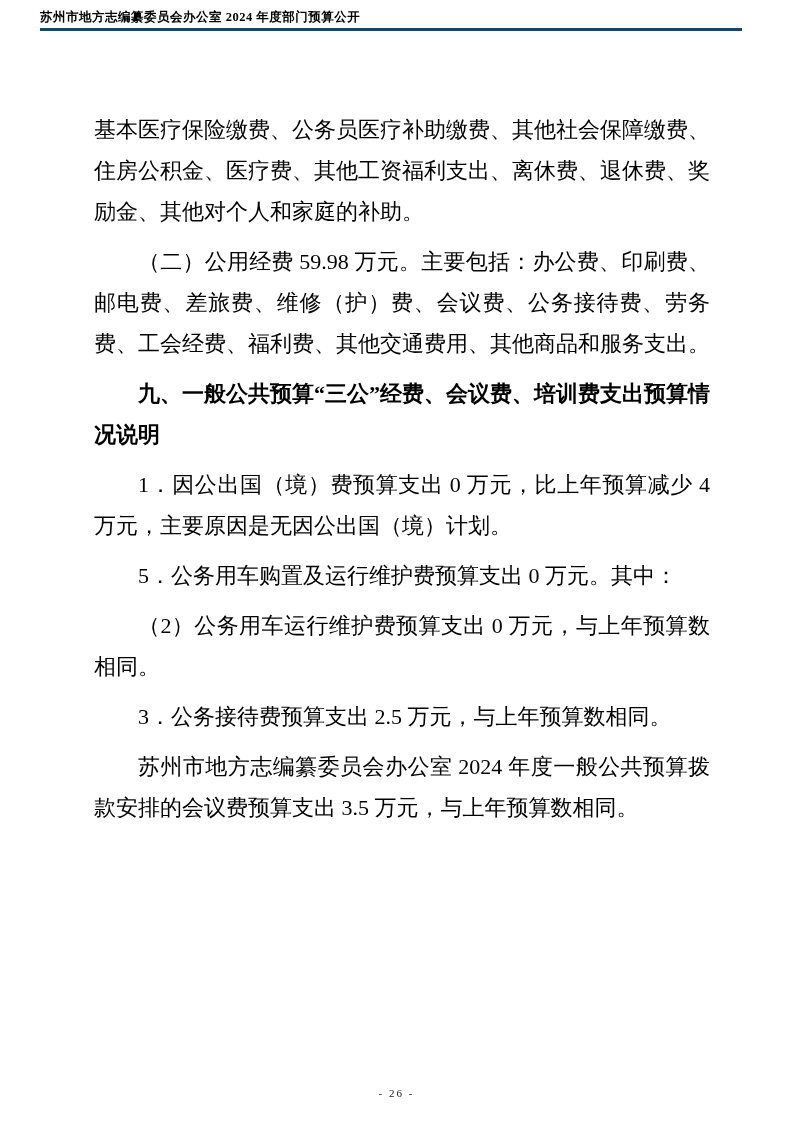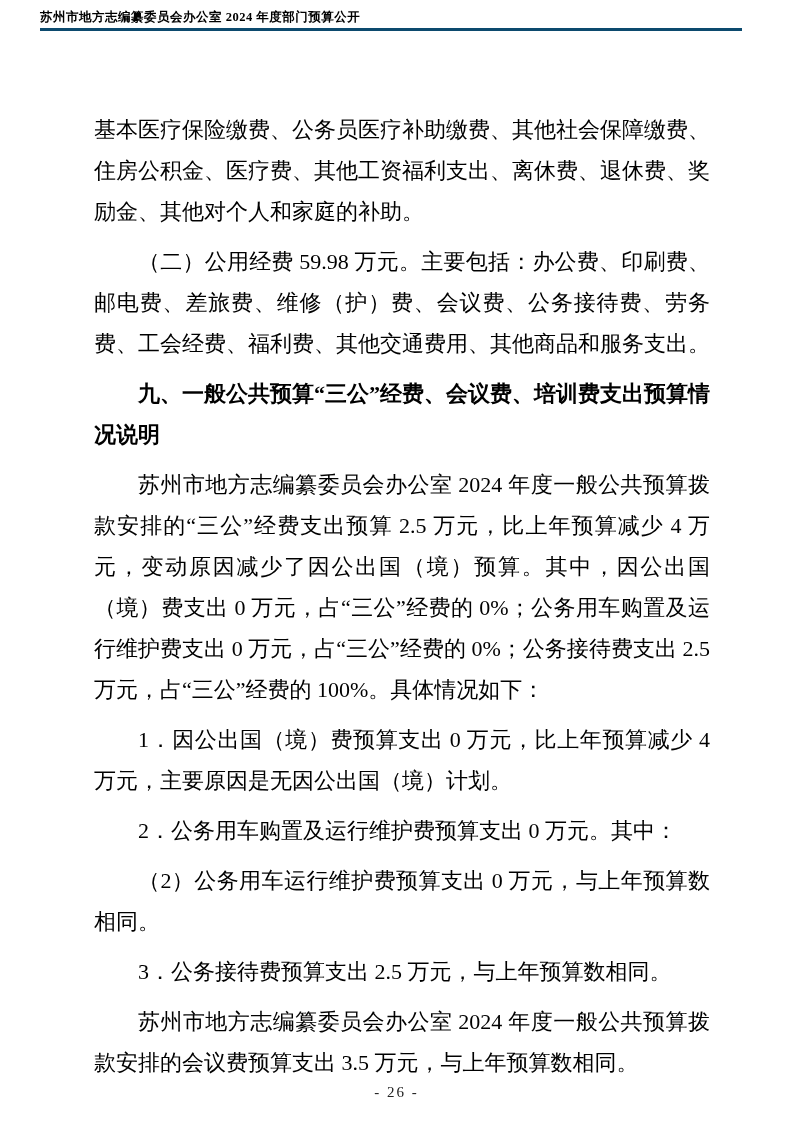--- a/index.html
+++ b/index.html
@@ -56,41 +56,40 @@
     font-weight: bold;
   }
   .page-footer {
     position: absolute;
     left: 0;
     top: 1083px;
     width: 793px;
     text-align: center;
   }
   .page-footer .page-number {
-    font-size: 15px;
+    font-size: 11px;
     color: #222222;
     letter-spacing: 2px;
   }
 </style>
 </head>
 <body>
 
 <div class="page">
 
   <div class="page-header">
     <div class="header-title">苏州市地方志编纂委员会办公室 2024 年度部门预算公开</div>
   </div>
 
   <div class="doc-body">
     <p class="p-cont">基本医疗保险缴费、公务员医疗补助缴费、其他社会保障缴费、住房公积金、医疗费、其他工资福利支出、离休费、退休费、奖励金、其他对个人和家庭的补助。</p>
     <p class="p-indent">（二）公用经费 59.98 万元。主要包括：办公费、印刷费、邮电费、差旅费、维修（护）费、会议费、公务接待费、劳务费、工会经费、福利费、其他交通费用、其他商品和服务支出。</p>
     <p class="p-heading">九、一般公共预算“三公”经费、会议费、培训费支出预算情况说明</p>
-    <p class="p-indent">苏州市地方志编纂委员会办公室 2024 年度一般公共预算拨款安排的“三公”经费支出预算 2.5 万元，比上年预算减少 4 万元，变动原因减少了因公出国（境）预算。其中，因公出国（境）费支出 0 万元，占“三公”经费的 0%；公务用车购置及运行维护费支出 0 万元，占“三公”经费的 0%；公务接待费支出 2.5 万元，占“三公”经费的 100%。具体情况如下：</p>
     <p class="p-indent">1．因公出国（境）费预算支出 0 万元，比上年预算减少 4 万元，主要原因是无因公出国（境）计划。</p>
-    <p class="p-indent">2．公务用车购置及运行维护费预算支出 0 万元。其中：</p>
+    <p class="p-indent">5．公务用车购置及运行维护费预算支出 0 万元。其中：</p>
     <p class="p-indent">（2）公务用车运行维护费预算支出 0 万元，与上年预算数相同。</p>
     <p class="p-indent">3．公务接待费预算支出 2.5 万元，与上年预算数相同。</p>
     <p class="p-indent">苏州市地方志编纂委员会办公室 2024 年度一般公共预算拨款安排的会议费预算支出 3.5 万元，与上年预算数相同。</p>
   </div>
 
   <div class="page-footer">
     <span class="page-number">- 26 -</span>
   </div>
 
 </div>

